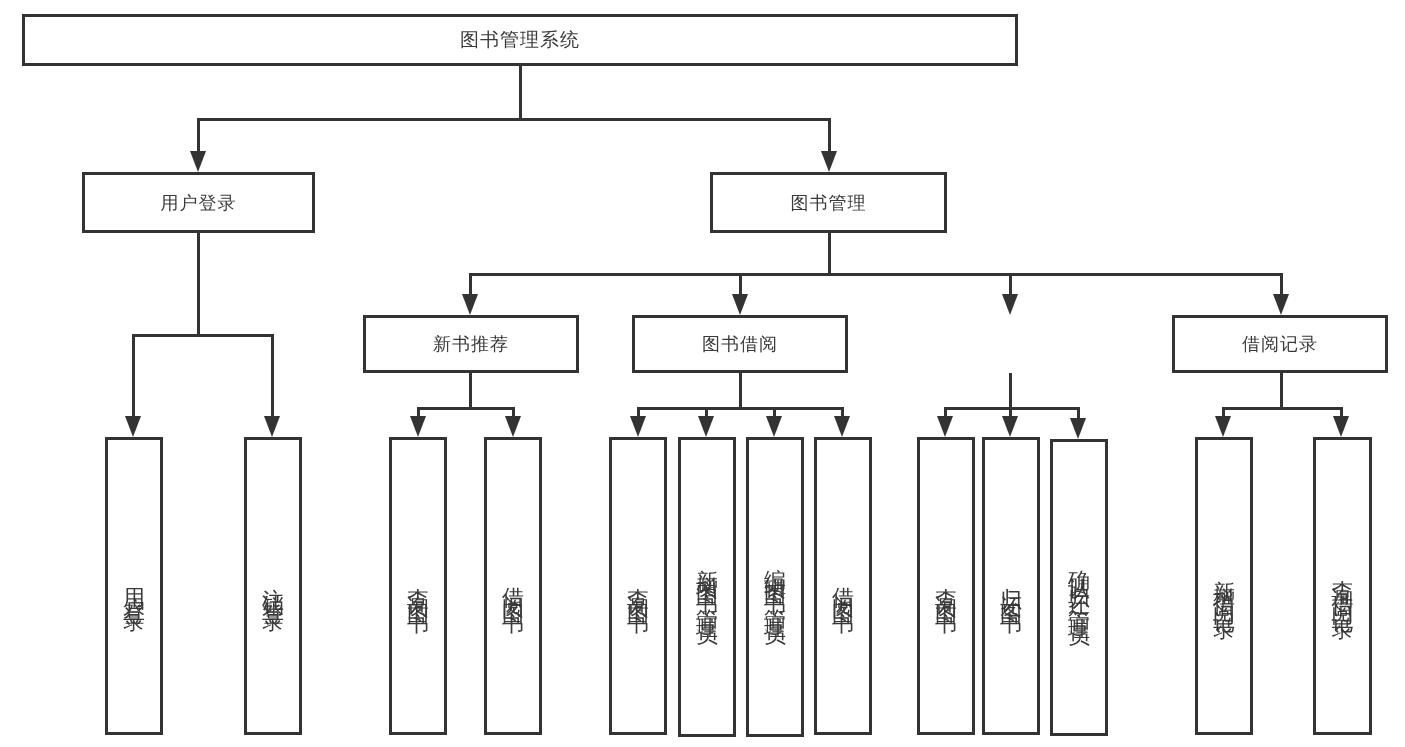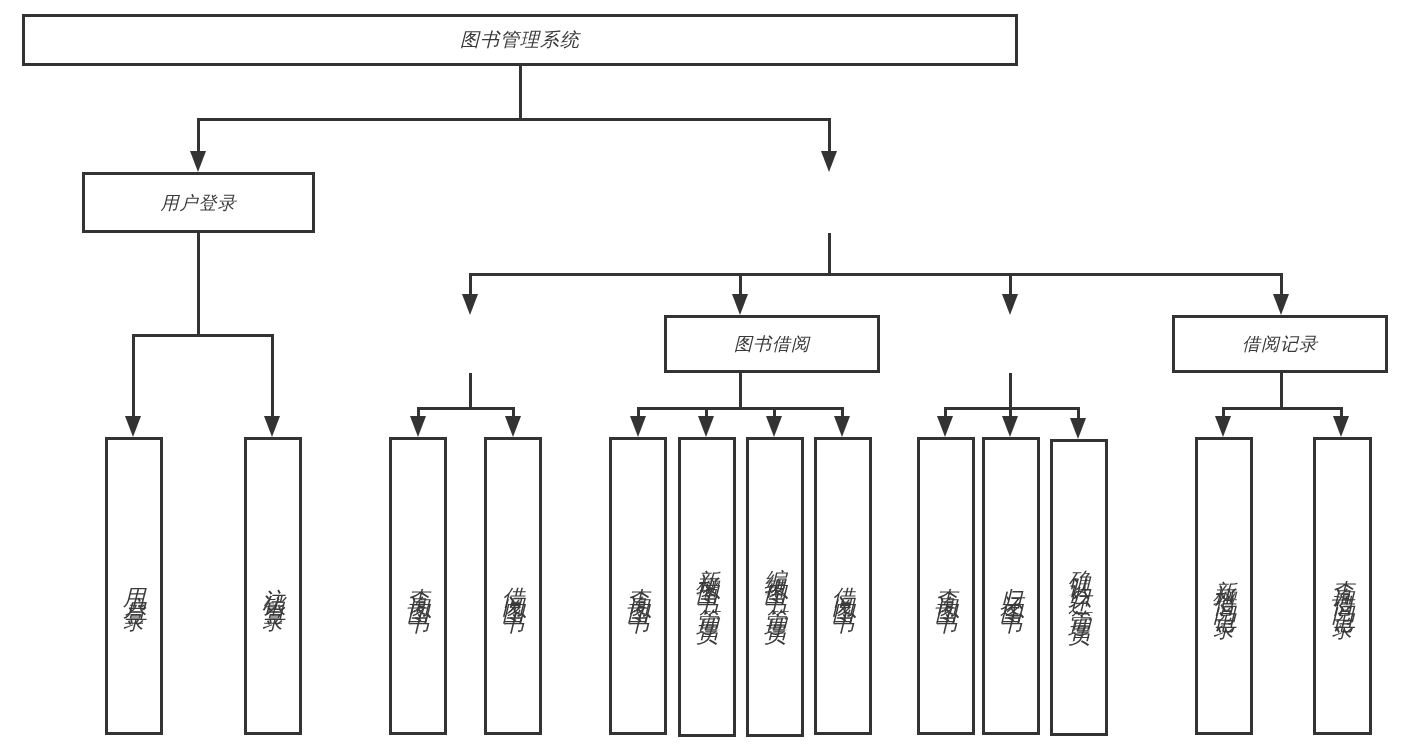--- a/index.html
+++ b/index.html
@@ -16,21 +16,20 @@
     color:var(--text);
     overflow:hidden;
   }
   .node{
     position:absolute;
     box-sizing:border-box;
     border:3px solid var(--line);
     background:var(--bg);
     display:flex;align-items:center;justify-content:center;
     text-align:center;
-    font-style:italic;
   }
   .h-node{font-size:18px;letter-spacing:1px;}
   .root-node{font-size:19px;}
   .leaf{font-size:22px;}
   .leaf .vtxt{
     writing-mode:vertical-rl;
     text-orientation:mixed;
     letter-spacing:8px;
     line-height:1;
   }
@@ -51,22 +50,24 @@
   }
 </style>
 </head>
 <body>
 
 <div class="canvas">
 
   <div class="node h-node root-node" style="left:22px;top:14px;width:996px;height:52px;">图书管理系统</div>
 
   <div class="node h-node" style="left:82px;top:172px;width:233px;height:61px;">用户登录</div>
+  <div class="node h-node" style="left:710px;top:172px;width:237px;height:61px;">图书管理</div>
 
-  <div class="node h-node" style="left:632px;top:315px;width:216px;height:58px;margin-left:32px;">图书借阅</div>
+  <div class="node h-node" style="left:363px;top:315px;width:216px;height:58px;">新书推荐</div>
+  <div class="node h-node" style="left:632px;top:315px;width:216px;height:58px;">图书借阅</div>
   <div class="node h-node" style="left:1172px;top:315px;width:216px;height:58px;">借阅记录</div>
 
   <div class="node leaf" style="left:105px;top:437px;width:58px;height:298px;">
     <span class="vtxt">用户登录</span>
   </div>
   <div class="node leaf" style="left:244px;top:437px;width:58px;height:298px;">
     <span class="vtxt">注销登录</span>
   </div>
 
   <div class="node leaf" style="left:389px;top:437px;width:58px;height:298px;">

